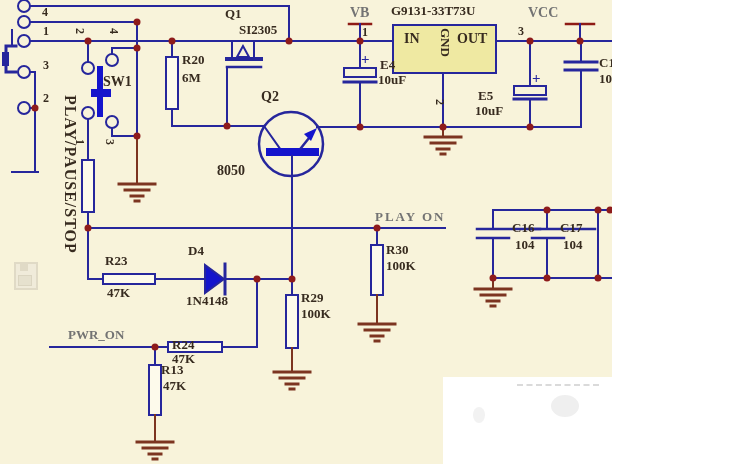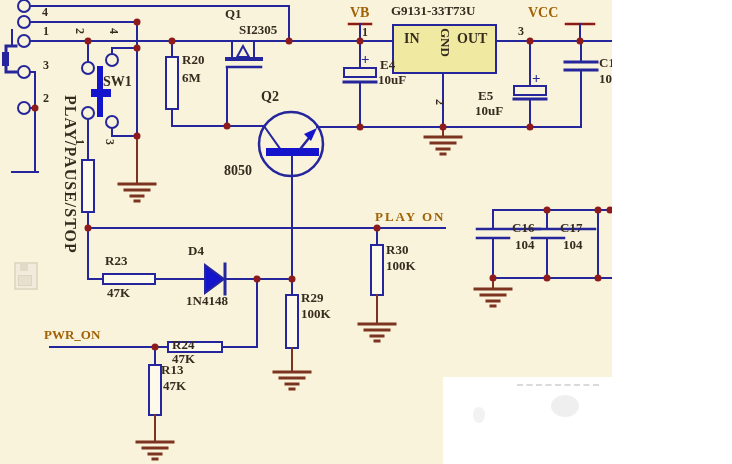--- a/index.html
+++ b/index.html
@@ -6,21 +6,21 @@
   .canvas{
     position:relative;width:732px;height:464px;overflow:hidden;
     background:#f8f3da;
     font-family:"Liberation Serif","DejaVu Serif",serif;
   }
   .canvas svg{position:absolute;left:0;top:0;}
   .lbl{
     position:absolute;color:#372b1f;font-weight:bold;font-size:13px;
     line-height:1;white-space:pre;
   }
-  .net{color:#a16207;}
+  .net{color:#737373;}
   .pin{font-size:12px;}
   .f14{font-size:14px;}
   .f16{font-size:16px;letter-spacing:1px;}
   .blue{color:#26269c;font-size:15px;}
   .rot{transform:rotate(90deg);transform-origin:0 0;}
   .white-patch{position:absolute;background:#ffffff;}
   .smudge{position:absolute;}
   .floppy{
     position:absolute;left:14px;top:262px;width:20px;height:24px;
     background:#efeadb;border:2px solid #dcd6c3;opacity:.85;
@@ -261,37 +261,37 @@
   <div class="lbl" style="left:378px;top:73px">10uF</div>
 
   <div class="lbl blue" style="left:532px;top:71px">+</div>
   <div class="lbl" style="left:478px;top:89px">E5</div>
   <div class="lbl" style="left:475px;top:104px">10uF</div>
 
   <div class="lbl" style="left:599px;top:56px">C1</div>
   <div class="lbl" style="left:599px;top:72px">10</div>
 
   <div class="lbl f14" style="left:261px;top:90px">Q2</div>
-  <div class="lbl f14" style="left:224px;top:164px">8050</div>
+  <div class="lbl f14" style="left:217px;top:164px">8050</div>
 
   <div class="lbl net" style="left:375px;top:210px;letter-spacing:2px">PLAY ON</div>
 
   <div class="lbl" style="left:386px;top:243px">R30</div>
   <div class="lbl" style="left:386px;top:259px">100K</div>
 
   <div class="lbl" style="left:301px;top:291px">R29</div>
   <div class="lbl" style="left:301px;top:307px">100K</div>
 
   <div class="lbl" style="left:188px;top:244px">D4</div>
   <div class="lbl" style="left:186px;top:294px">1N4148</div>
 
   <div class="lbl" style="left:105px;top:254px">R23</div>
   <div class="lbl" style="left:107px;top:286px">47K</div>
 
-  <div class="lbl net" style="left:44px;top:328px">PWR_ON</div>
+  <div class="lbl net" style="left:68px;top:328px">PWR_ON</div>
 
   <div class="lbl" style="left:172px;top:338px">R24</div>
   <div class="lbl" style="left:172px;top:352px">47K</div>
 
   <div class="lbl" style="left:161px;top:363px">R13</div>
   <div class="lbl" style="left:163px;top:379px">47K</div>
 
   <div class="lbl" style="left:512px;top:221px">C16</div>
   <div class="lbl" style="left:515px;top:238px">104</div>
   <div class="lbl" style="left:560px;top:221px">C17</div>

